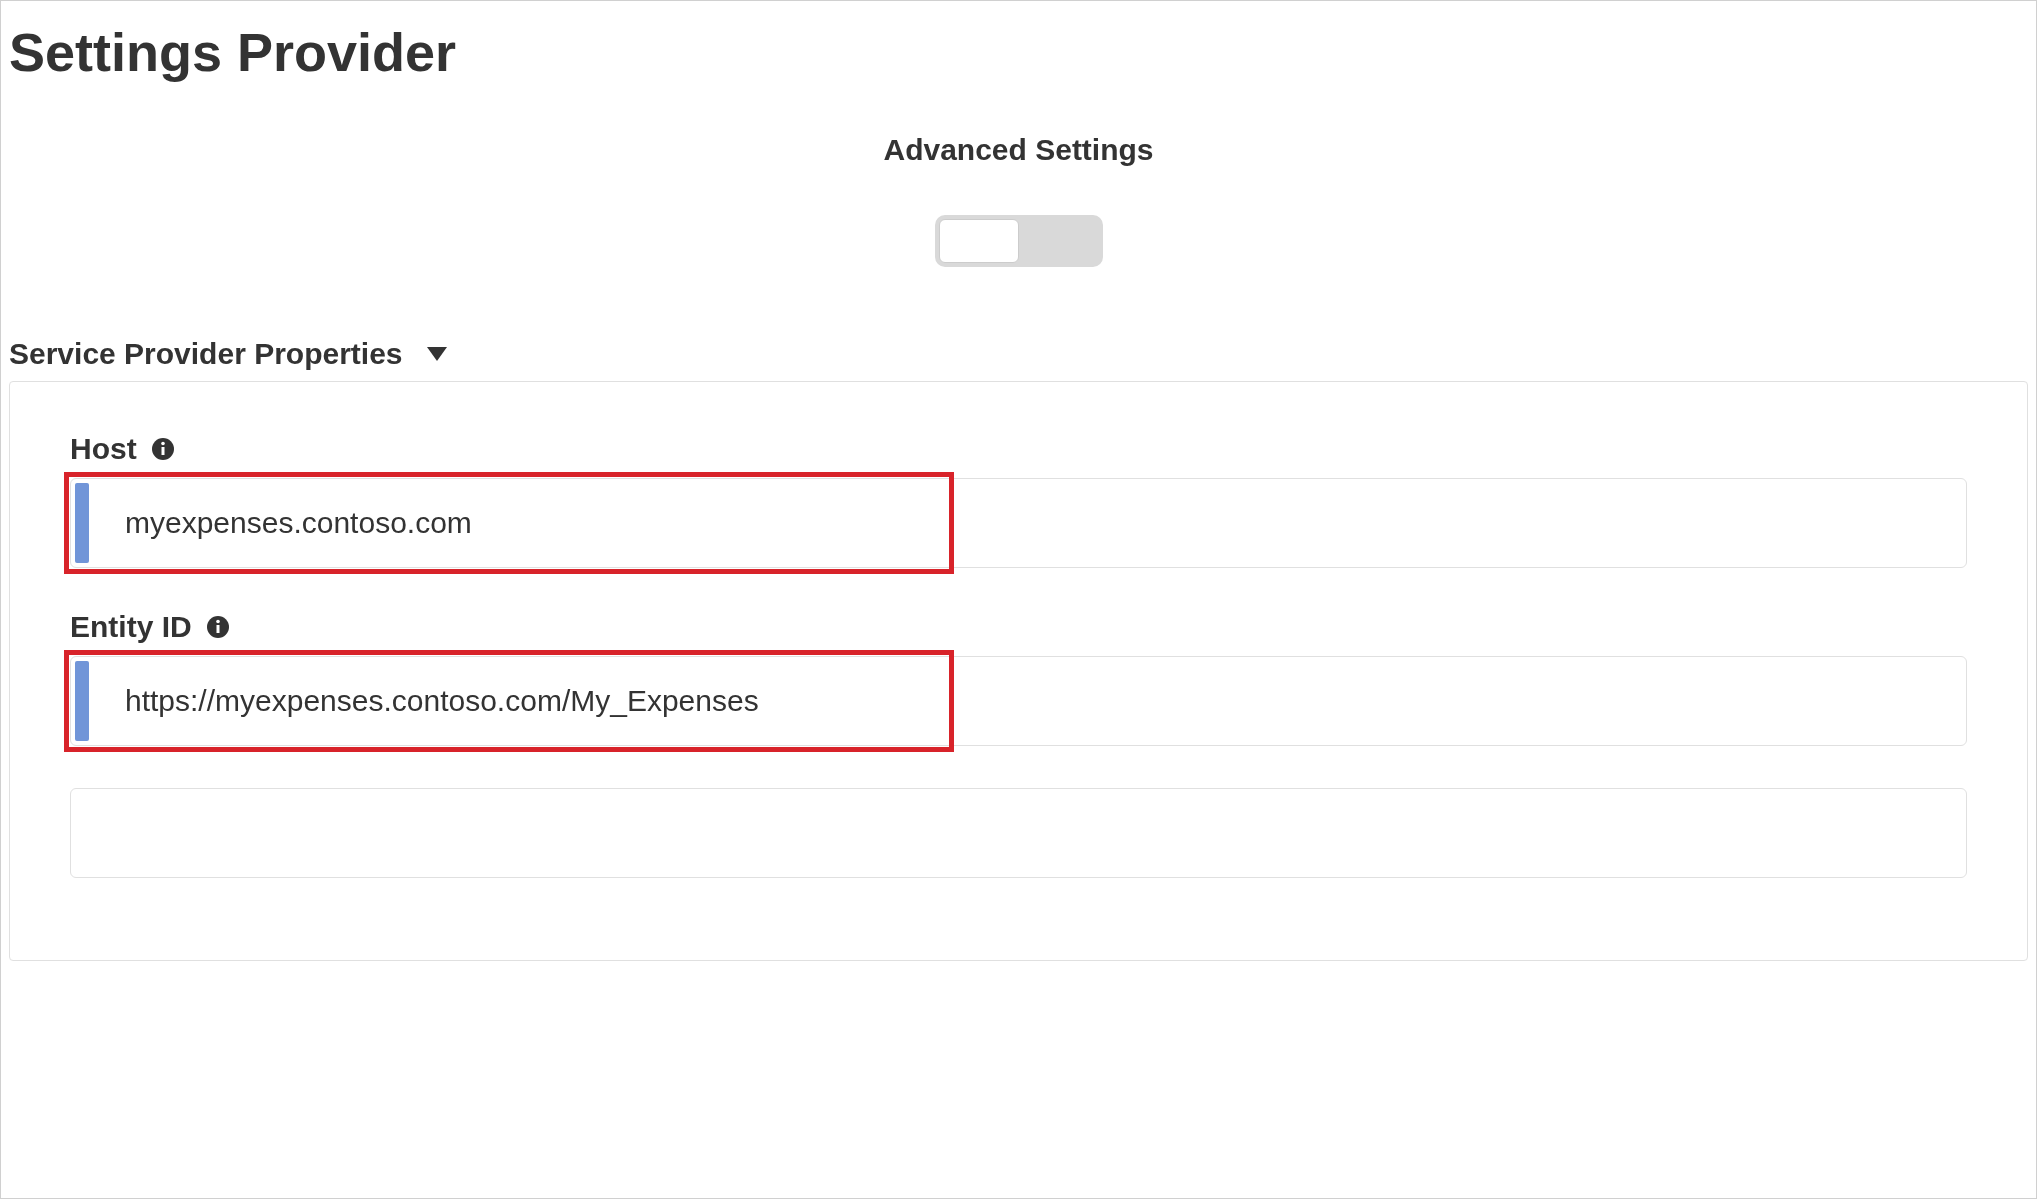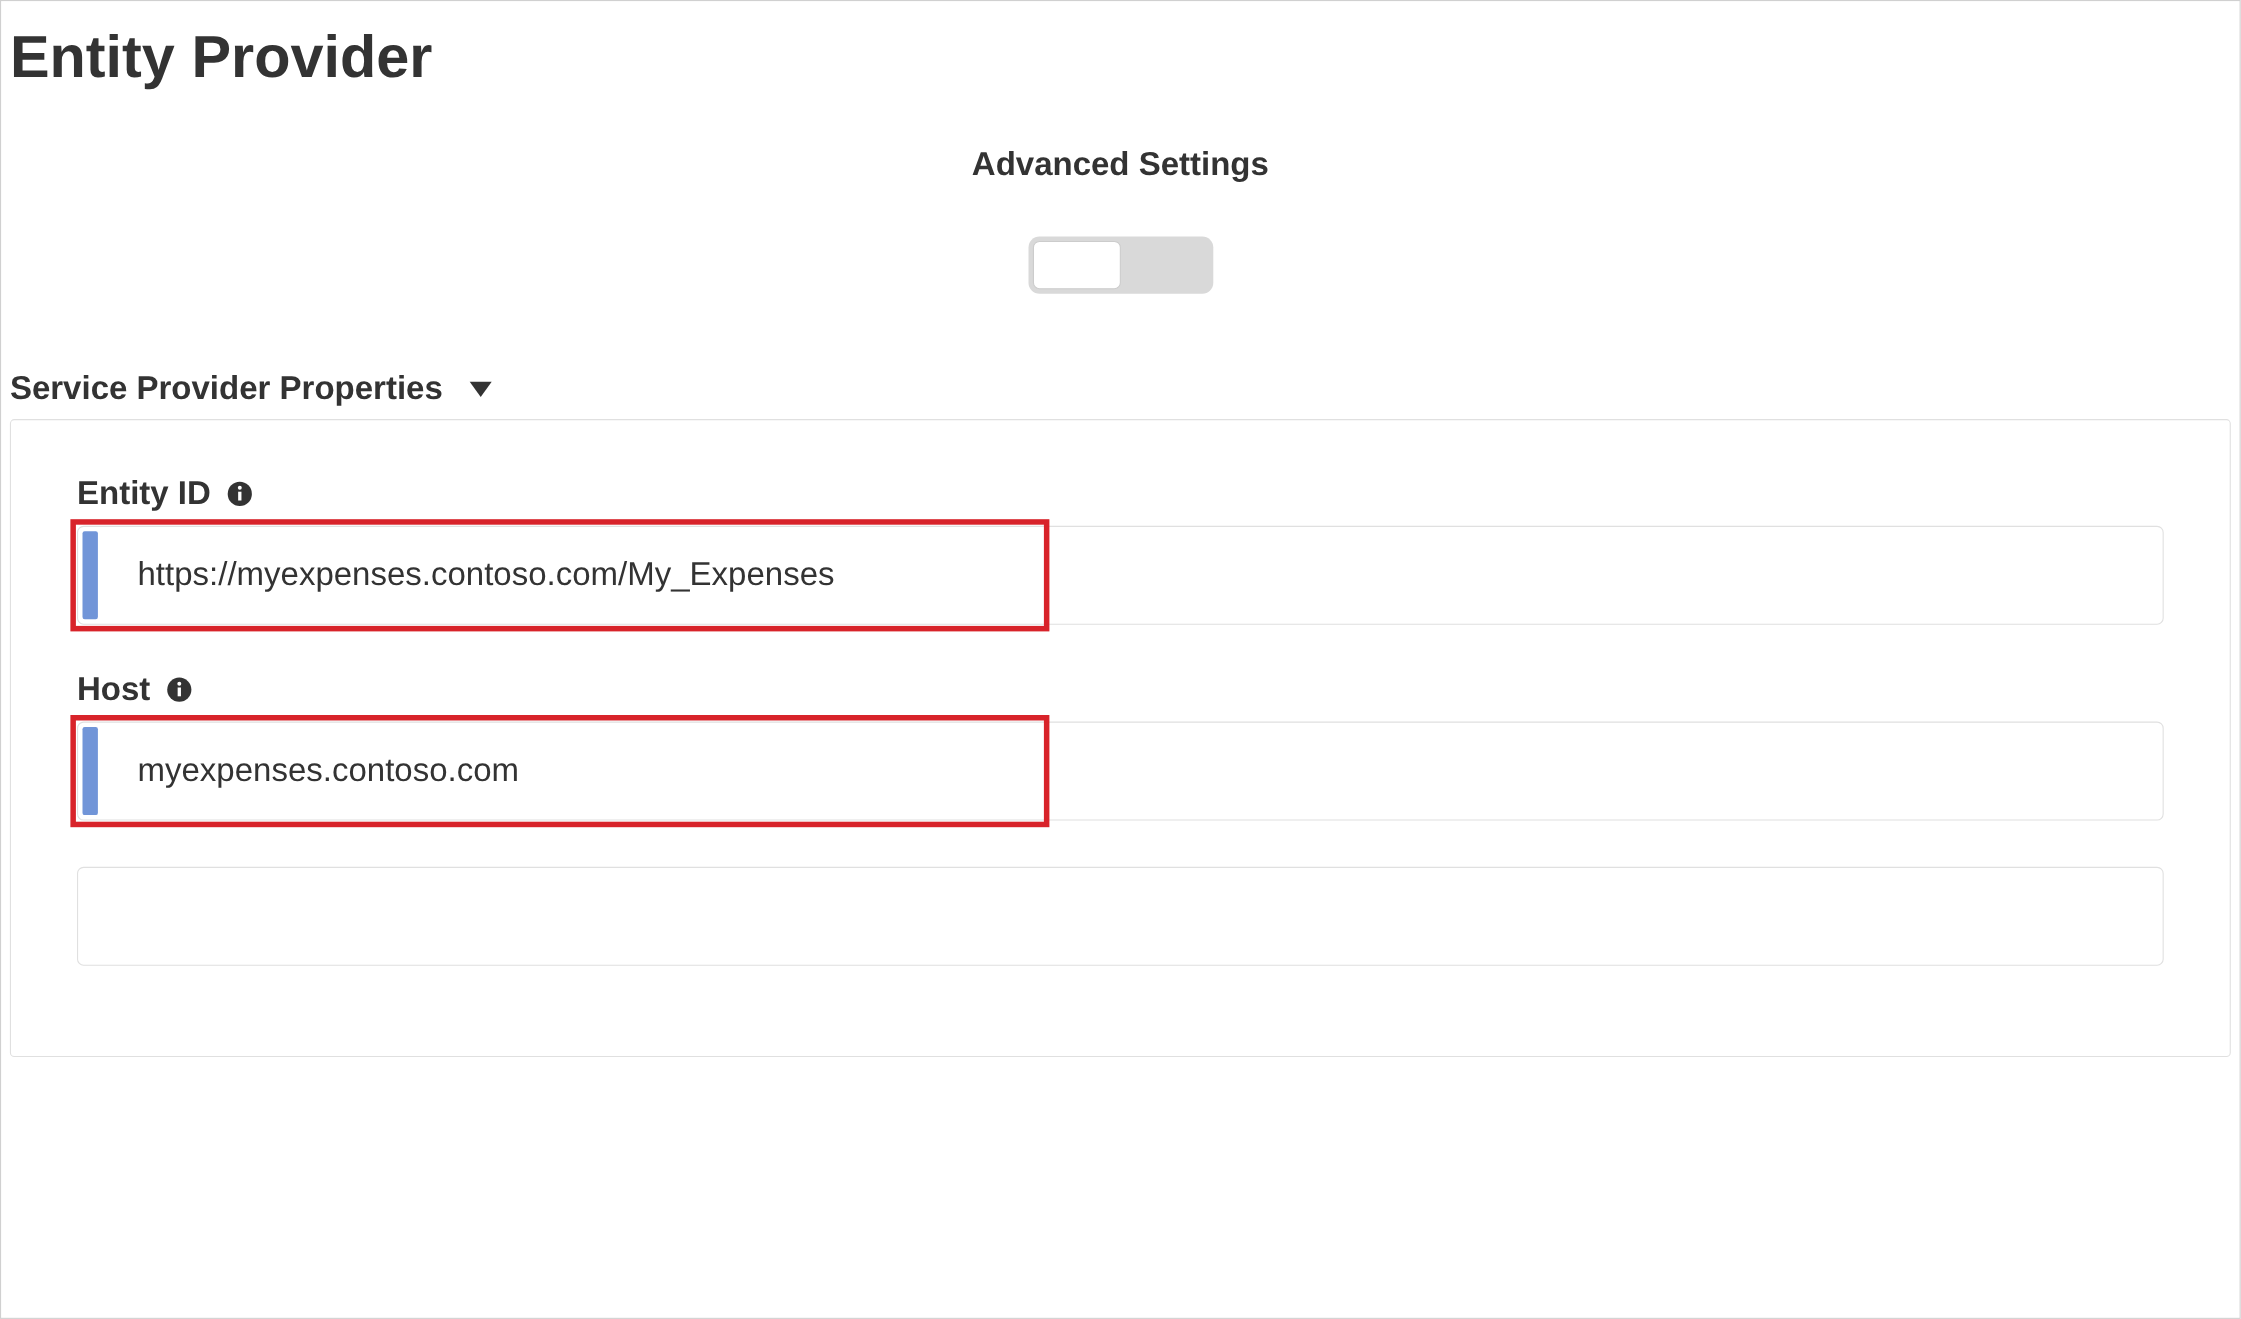--- a/index.html
+++ b/index.html
@@ -134,72 +134,72 @@
     width: 890px;
     height: 102px;
     border: 5px solid #d8232a;
     pointer-events: none;
     z-index: 2;
   }
 </style>
 </head>
 <body>
 
-<h1 class="page-title">Entity Provider</h1>
+<h1 class="page-title">Settings Provider</h1>
 
 <div class="advanced-row">
   <span class="advanced-label">Advanced Settings</span>
   <div class="toggle">
     <div class="toggle-knob"></div>
   </div>
 </div>
 
 <div class="section-header">
   <span class="section-header-label">Service Provider Properties</span>
   <span class="caret-down"></span>
 </div>
 
 <div class="panel">
+
+  <div class="field-group">
+    <div class="field-label-row">
+      <span class="field-label">Host</span>
+      <span class="info-icon">
+        <svg viewBox="0 0 24 24">
+            <circle cx="12" cy="12" r="11"></circle>
+            <rect x="10.5" y="10" width="3" height="8" fill="#fff"></rect>
+            <circle cx="12" cy="6.5" r="1.8" fill="#fff"></circle>
+          </svg>
+      </span>
+    </div>
+    <div class="input-wrapper">
+      <div class="accent-bar"></div>
+      <input type="text" class="text-input" value="myexpenses.contoso.com" style="">
+      <div class="highlight-box"></div>
+    </div>
+  </div>
 
   <div class="field-group">
     <div class="field-label-row">
       <span class="field-label">Entity ID</span>
       <span class="info-icon">
         <svg viewBox="0 0 24 24">
             <circle cx="12" cy="12" r="11"></circle>
             <rect x="10.5" y="10" width="3" height="8" fill="#fff"></rect>
             <circle cx="12" cy="6.5" r="1.8" fill="#fff"></circle>
           </svg>
       </span>
     </div>
     <div class="input-wrapper">
       <div class="accent-bar"></div>
       <input type="text" class="text-input" value="https://myexpenses.contoso.com/My_Expenses" style="">
       <div class="highlight-box"></div>
     </div>
   </div>
 
-  <div class="field-group">
-    <div class="field-label-row">
-      <span class="field-label">Host</span>
-      <span class="info-icon">
-        <svg viewBox="0 0 24 24">
-            <circle cx="12" cy="12" r="11"></circle>
-            <rect x="10.5" y="10" width="3" height="8" fill="#fff"></rect>
-            <circle cx="12" cy="6.5" r="1.8" fill="#fff"></circle>
-          </svg>
-      </span>
-    </div>
-    <div class="input-wrapper">
-      <div class="accent-bar"></div>
-      <input type="text" class="text-input" value="myexpenses.contoso.com" style="">
-      <div class="highlight-box"></div>
-    </div>
-  </div>
-
 
   <div class="field-group">
     <div class="input-wrapper">
       <input type="text" class="text-input" style="padding-left: 28px;" value="">
     </div>
   </div>
 
 </div>
 
 </body></html>

